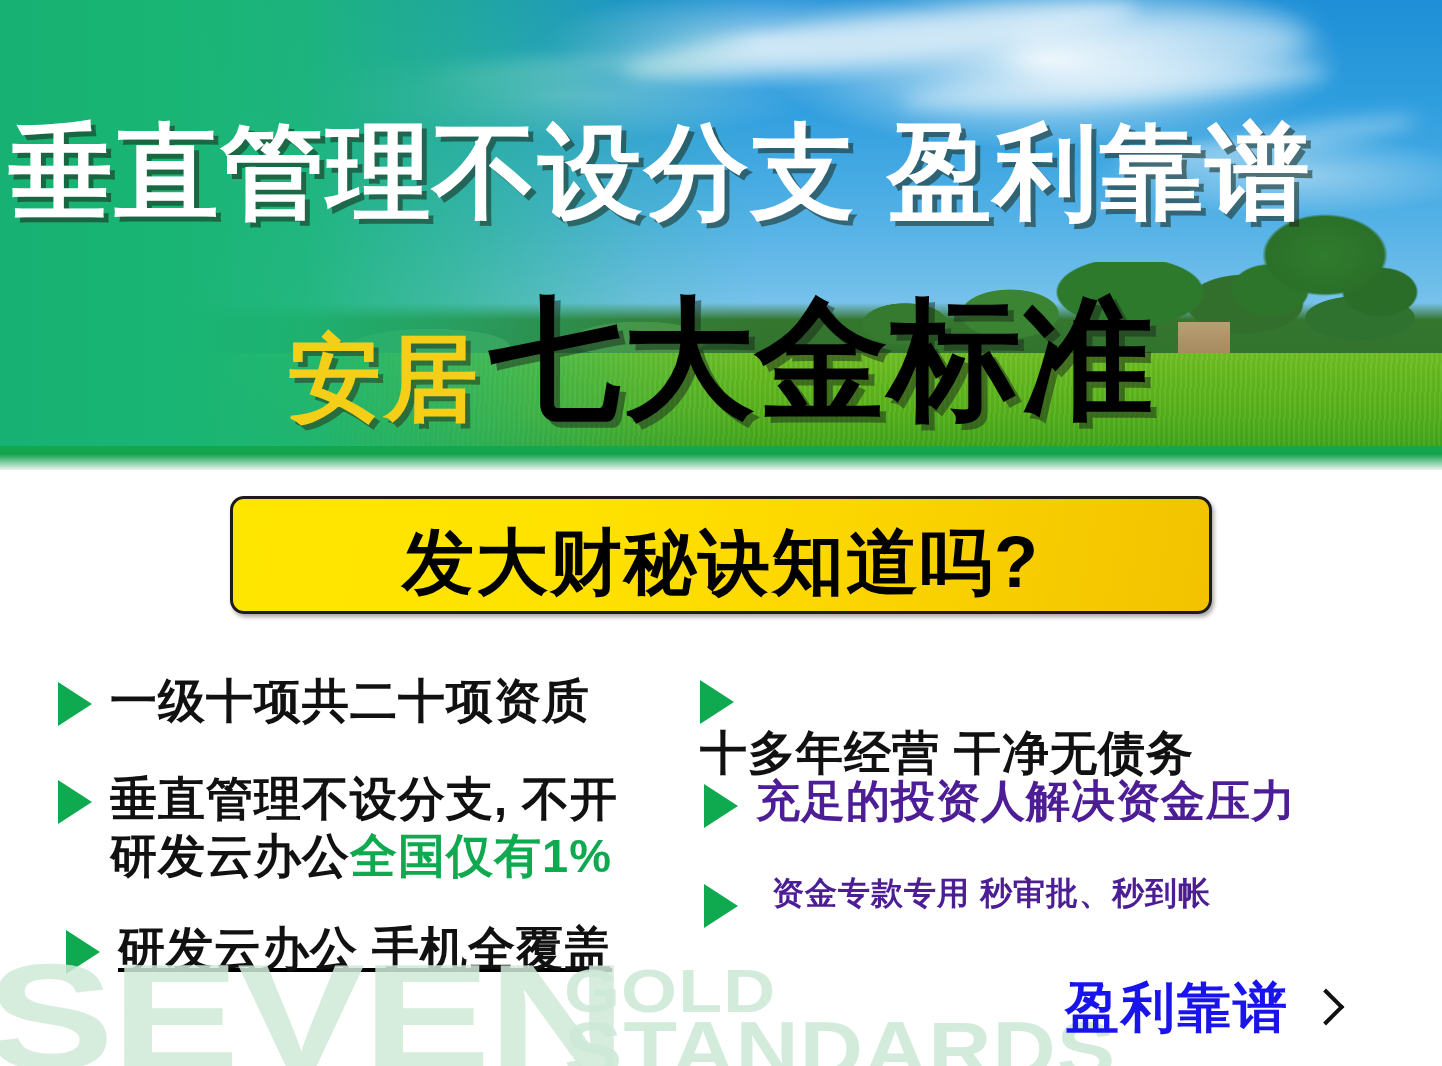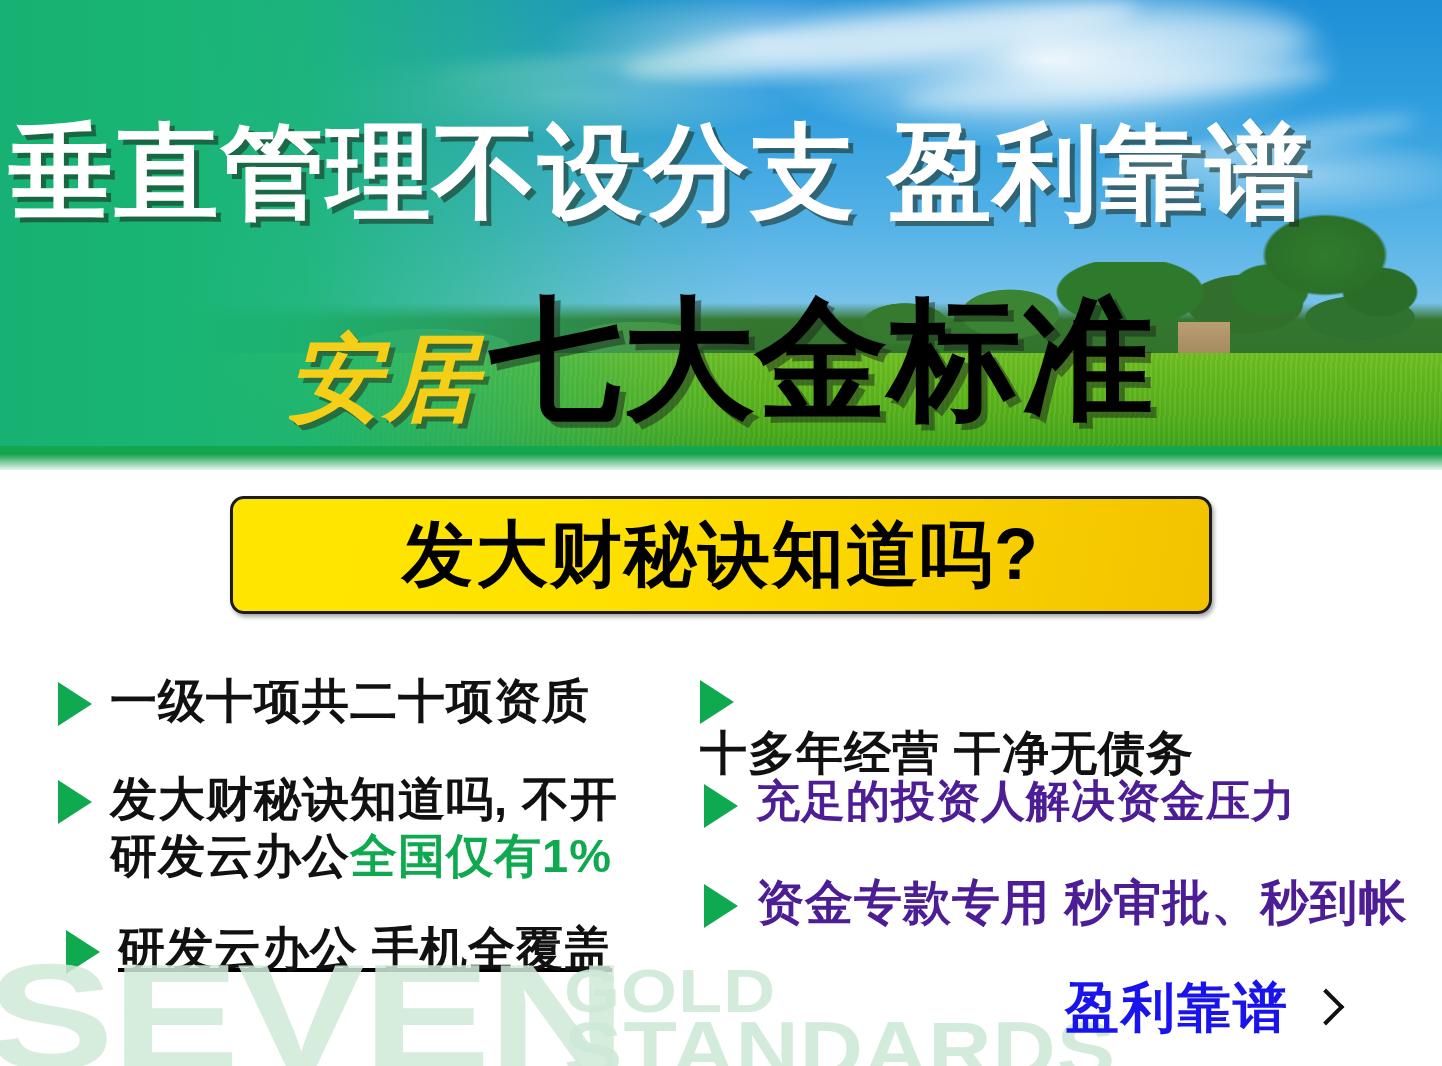--- a/index.html
+++ b/index.html
@@ -91,38 +91,38 @@
     font-size:104px;line-height:1.05;font-weight:bold;color:#ffffff;
     letter-spacing:2px;
     text-shadow:5px 5px 0 rgba(25,40,25,.55);
     white-space:nowrap;
   }
   .head2{
     position:absolute;left:0;top:272px;width:1442px;text-align:center;
     white-space:nowrap;
   }
   .head2 .anju{
-    font-size:94px;font-weight:bold;color:#f5ce17;font-style:italic;
+    font-size:94px;font-weight:bold;color:#f5ce17;
     letter-spacing:2px;
     text-shadow:5px 5px 0 rgba(40,40,20,.5);
     vertical-align:-6px;
   }
   .head2 .seven{
     font-size:132px;font-weight:bold;color:#000000;letter-spacing:1px;
     text-shadow:6px 6px 0 rgba(25,40,25,.5);
     margin-left:10px;
   }
 
   
   .ybtn{
     position:absolute;left:230px;top:496px;width:982px;height:118px;
     border:3px solid #1b1b1b;border-radius:14px;
     background:linear-gradient(100deg,#ffe600 0%,#ffe200 35%,#fcd600 62%,#f2c200 100%);
     box-shadow:2px 3px 4px rgba(0,0,0,.35);
-    display:flex;align-items:center;justify-content:center;
+    display:flex;align-items:flex-end;justify-content:center;
     box-sizing:border-box;
   }
   .ybtn-label{
     font-size:72px;font-weight:bold;color:#000000;letter-spacing:2px;
     white-space:nowrap;
   }
 
   
   .features{position:absolute;left:0;top:648px;width:1146px;height:360px;}
   .col{position:absolute;top:0;}
@@ -146,21 +146,21 @@
 
   .lb1{position:absolute;left:0;top:24px;}
   .lb2{position:absolute;left:0;top:122px;}
   .lb2 .btxt{white-space:normal;width:520px;}
   .lb3{position:absolute;left:8px;top:272px;text-decoration:underline;}
 
   .rb1{position:absolute;left:0;top:22px;flex-direction:column;}
   .rb2{position:absolute;left:4px;top:126px;}
   .rb2 .btxt{font-size:44px;}
   .rb3{position:absolute;left:4px;top:226px;}
-  .rb3 .btxt{font-size:48px;}
+  .rb3 .btxt{font-size:32px;margin-left:16px;}
 
   
   .watermark{
     position:absolute;left:-14px;bottom:-12px;width:1050px;height:150px;
     pointer-events:none;
   }
   .wm-seven{
     position:absolute;left:0;bottom:-14px;
     font-size:150px;font-weight:bold;color:#cfe9d8;
     letter-spacing:-2px;line-height:1;
@@ -236,21 +236,21 @@
     <div class="col col-left">
 
       <div class="bullet lb1">
         <span class="tri"></span>
         <span class="btxt">一级十项共二十项资质</span>
       </div>
 
       <div class="bullet lb2">
         <span class="tri"></span>
         <span class="btxt">
-          <span>发大财秘诀知道吗, 不开</span><br>
+          <span>垂直管理不设分支, 不开</span><br>
           <span>研发云办公</span><span class="hl">全国仅有1%</span>
         </span>
       </div>
 
       <div class="bullet lb3">
         <span class="tri"></span>
         <span class="btxt">研发云办公 手机全覆盖</span>
       </div>
 
     </div>

